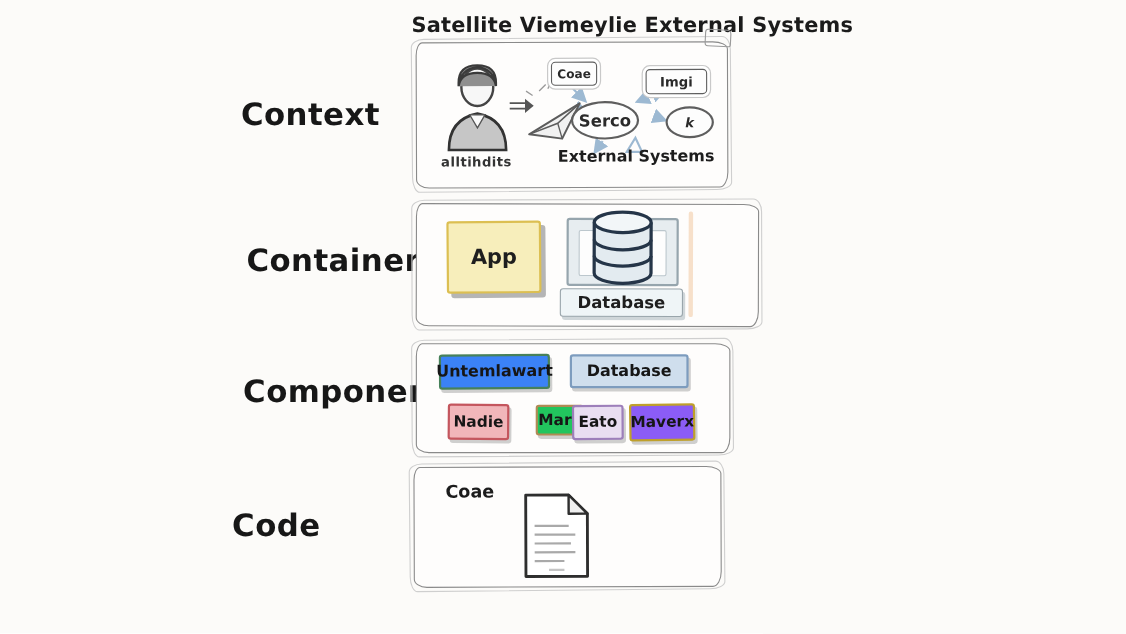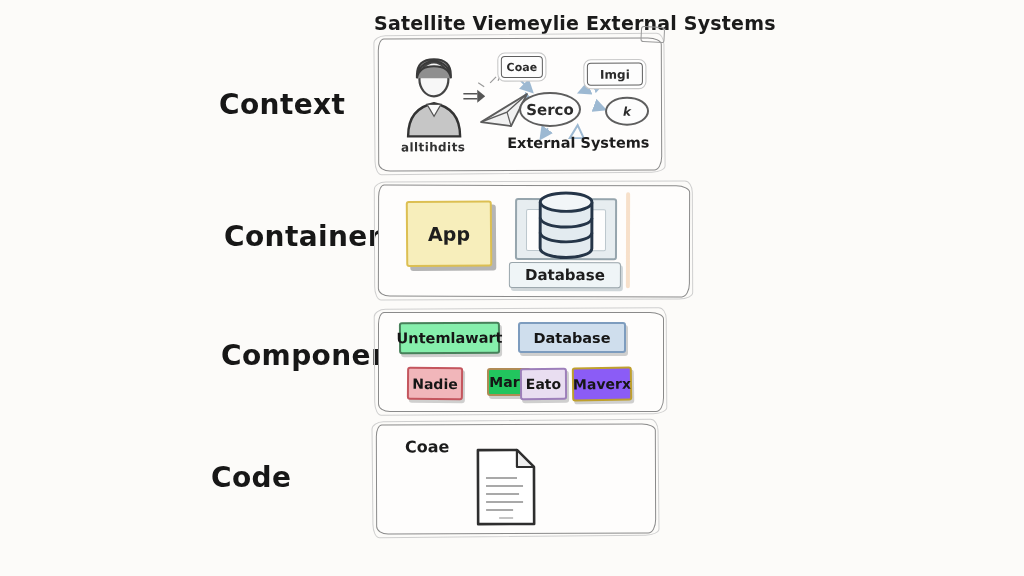--- a/index.html
+++ b/index.html
@@ -182,21 +182,21 @@
       <path d="M7,29 A28,10 0 0 0 63,29" fill="none" stroke="#253548" stroke-width="3.2"></path>
       <ellipse cx="35" cy="12" rx="28" ry="10" fill="#f2f6f8" stroke="#253548" stroke-width="3.2"></ellipse>
     </svg>
 
     <div class="abs db-label" style="left:130px; top:76px; width:112px; height:26px;">Database</div>
 
     <div class="abs orange-strip" style="left:247px; top:6px; width:4px; height:96px;"></div>
   </div>
 
   <div class="rowbox box-components">
-    <div class="abs comp-box" style="left: 20px; top: 9px; width: 101px; height: 32px; transform: rotate(-0.4deg); background: #86efac; border-color: rgb(71, 129, 90);">Untemlawart</div>
+    <div class="abs comp-box" style="left: 20px; top: 9px; width: 101px; height: 32px; transform: rotate(-0.4deg); background: #3b82f6; border-color: rgb(71, 129, 90);">Untemlawart</div>
     <div class="abs comp-box" style="left: 139px; top: 9px; width: 108px; height: 31px; background: rgb(207, 222, 237); border-color: rgb(125, 156, 190);">Database</div>
 
     <div class="abs comp-box comp-small" style="left: 28px; top: 54px; width: 56px; height: 33px; transform: rotate(0.5deg); background: rgb(241, 182, 186); border-color: rgb(196, 86, 94);">Nadie</div>
     <div class="abs comp-box comp-small" style="left: 92px; top: 55px; width: 44px; height: 28px; background: #22c55e; border-color: rgb(176, 139, 85); margin-left: 16px;">Mary</div>
     <div class="abs comp-box comp-small" style="left: 141px; top: 55px; width: 47px; height: 32px; transform: rotate(-0.4deg); background: rgb(233, 222, 241); border-color: rgb(157, 127, 186);">Eato</div>
     <div class="abs comp-box comp-small" style="left: 193px; top: 54px; width: 60px; height: 34px; transform: rotate(-0.8deg); background: #8b5cf6; border-color: rgb(191, 160, 44);">Maverx</div>
   </div>
 
   <div class="rowbox box-code">
     <div class="abs code-caption" style="left:28px; top:12px;">Coae</div>

